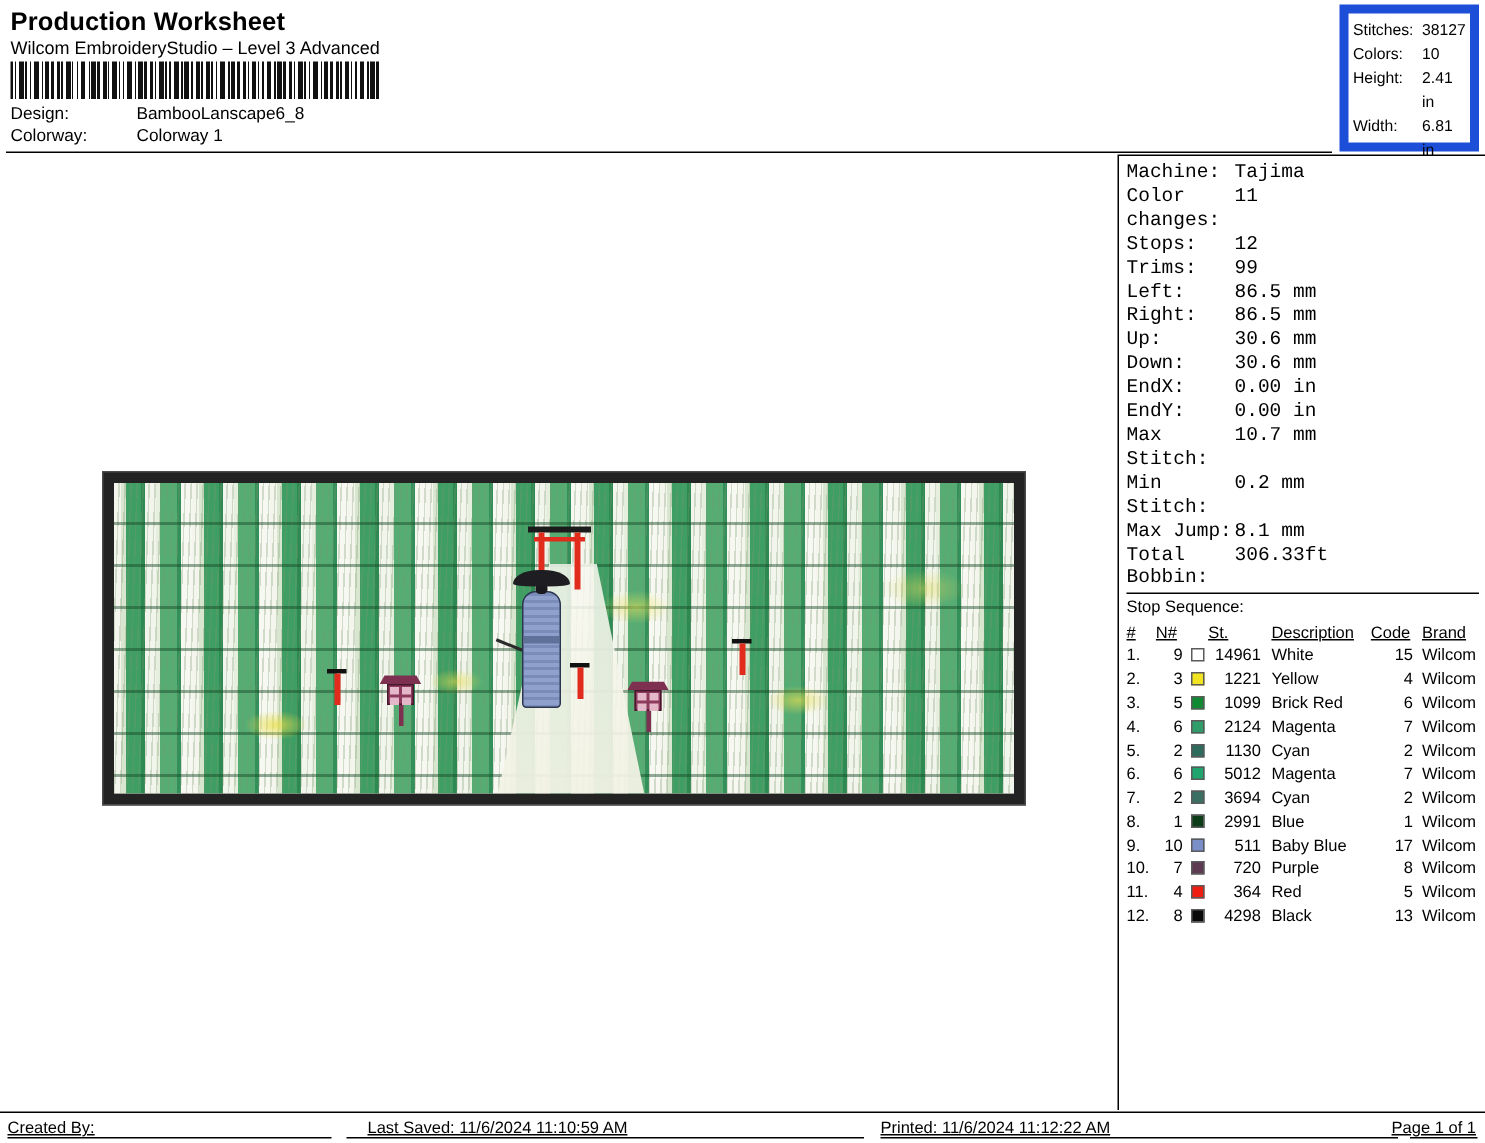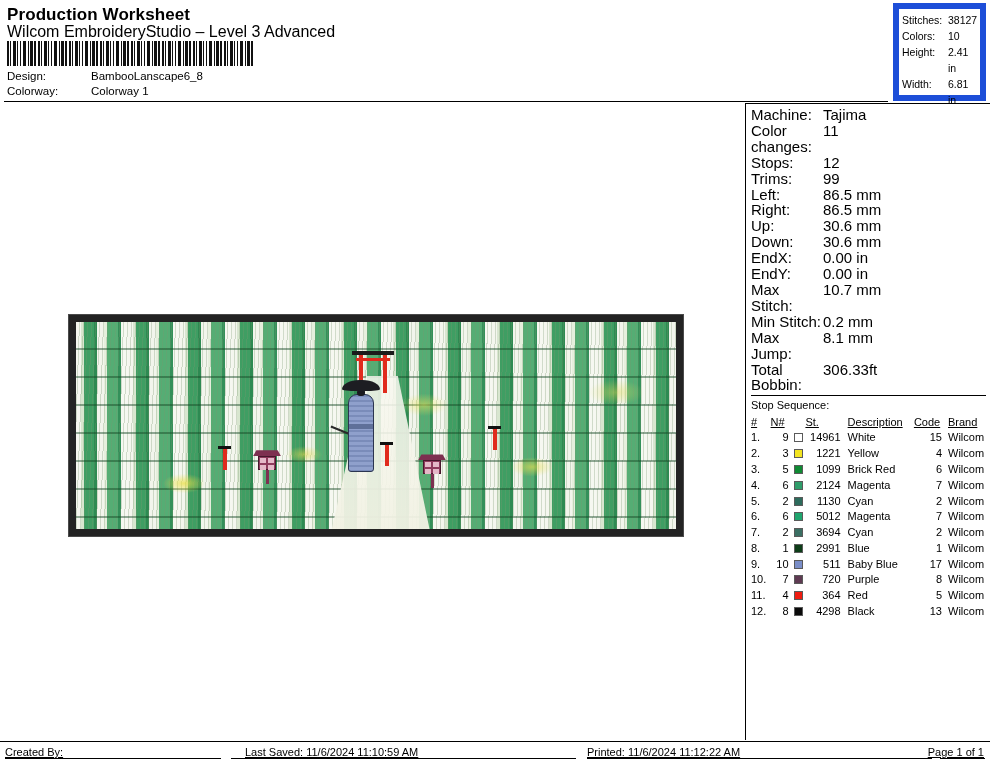--- a/index.html
+++ b/index.html
@@ -5,21 +5,21 @@
   html,body{margin:0;padding:0;background:#fff;}
   body{width:990px;height:762px;font-family:"Liberation Sans",sans-serif;font-size:11px;color:#000;overflow:hidden;}
   .page{position:relative;width:990px;height:762px;box-sizing:border-box;}
 
   
   .hline{position:absolute;background:#000;height:1px;}
 
   
   #header-block{position:absolute;left:4px;top:3px;width:884px;height:98px;}
   #doc-title{font-size:17px;font-weight:bold;letter-spacing:.1px;line-height:19px;margin:2px 0 1px 3px;}
-  #app-name{font-size:16px;line-height:14px;margin:0 0 2px 3px;}
+  #app-name{font-size:12px;line-height:14px;margin:0 0 2px 3px;}
   #barcode{margin:2px 0 3px 3px;width:246px;height:25px;
     background-image:repeating-linear-gradient(to right,
       #111 0 2px,#fff 2px 3px,#111 3px 4px,#fff 4px 6px,#111 6px 9px,#fff 9px 10px,
       #111 10px 11px,#fff 11px 13px,#111 13px 14px,#fff 14px 16px,#111 16px 19px,#fff 19px 21px,
       #111 21px 22px,#fff 22px 23px,#111 23px 26px,#fff 26px 27px,#111 27px 29px,#fff 29px 31px);}
   .kv-row{display:flex;line-height:15px;font-size:11.5px;margin-left:3px;gap:28px;}
   .kv-row .k{width:56px;flex:none;}
   .kv-row .v{}
 
   
@@ -82,21 +82,21 @@
   .marker{position:absolute;width:9px;height:24px;}
   .marker .cap{position:absolute;left:-2px;top:0;width:13px;height:3px;background:#111;}
   .marker .stem{position:absolute;left:3px;top:3px;width:4px;height:21px;background:#e02b1d;}
   #marker-left{left:24%;top:60%;}
   #marker-mid{left:51%;top:58%;}
   #marker-right{left:69%;top:50%;}
 
   
   #info-panel{position:absolute;left:745px;top:104px;width:245px;height:636px;
     border-left:1px solid #000;box-sizing:border-box;padding:3px 4px 0 5px;background:#fff;}
-  .info-row{display:flex;line-height:15.9px;font-size:15px;}
+  .info-row{display:flex;line-height:15.9px;font-size:13px;font-family:Liberation Mono, monospace;}
   .info-row .k{width:72px;flex:none;}
   .info-row .v{}
   #stop-seq-label{font-size:11px;line-height:17px;border-top:1px solid #000;margin-top:2px;padding-top:1px;}
 
   
   table.seq{border-collapse:collapse;width:237px;font-size:11px;margin-top:1px;}
   table.seq th{font-weight:normal;text-decoration:underline;padding:0 0 1px 0;line-height:14px;}
   table.seq td{padding:0;line-height:15.8px;white-space:nowrap;}
   .c-idx{width:22px;text-align:left;}
   .c-n{width:22px;text-align:right;padding-right:4px !important;}

